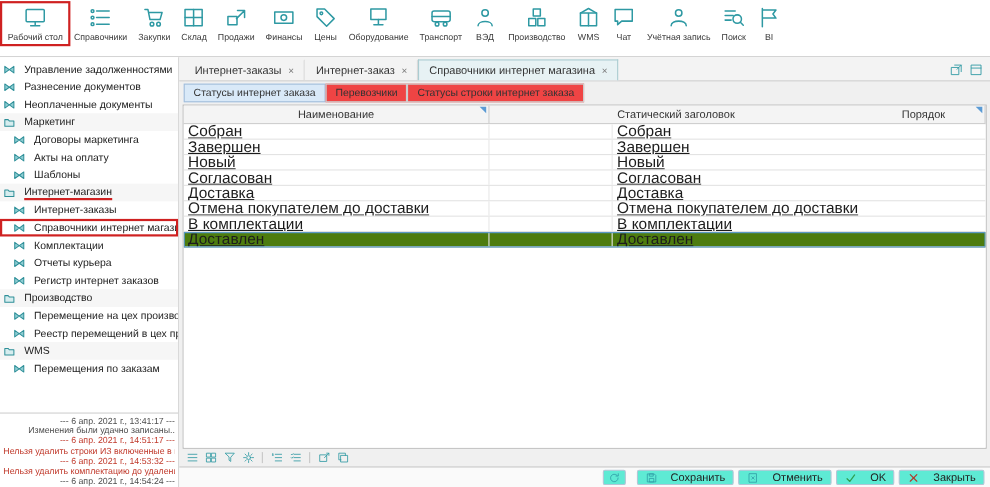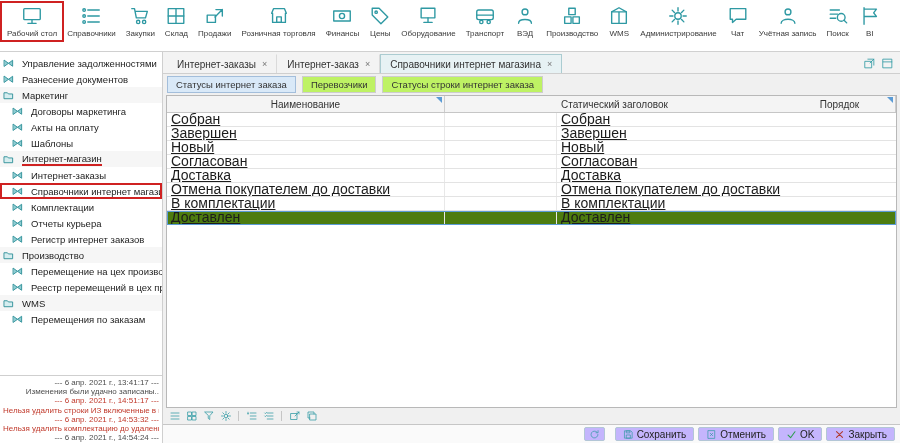--- a/index.html
+++ b/index.html
@@ -32,22 +32,22 @@
   
   .main{flex:1;min-width:0;display:flex;flex-direction:column;background:#f0f0f0;}
   .tabbar{flex:0 0 22px;display:flex;align-items:stretch;background:#f3f3f3;border-bottom:1px solid #cfcfcf;padding:2px 4px 0 4px;}
   .tabs{display:flex;}
   .tab{display:flex;align-items:center;gap:6px;font-size:10px;color:#333;padding:0 9px;border:1px solid transparent;border-bottom:none;border-right:1px solid #dadada;}
   .tab.active{background:#e7f2f4;border:1px solid #abccd1;border-bottom:none;}
   .tab .close{font-size:9px;color:#777;}
   .tabbar-icons{margin-left:auto;display:flex;align-items:center;gap:5px;padding:0 2px;}
   .tabbar-icons .wicon{width:13px;height:13px;}
 
-  .subtabbar{flex:0 0 20px;display:flex;align-items:center;gap:6px;padding:2px 4px;}
-  .subtab{font-size:9.5px;padding:2px 8px;background:#bef264;border:1px solid #cdcdcd;color:#333;}
+  .subtabbar{flex:0 0 20px;display:flex;align-items:center;gap:0;padding:2px 4px;}
+  .subtab{font-size:9.5px;padding:2px 8px;background:#ef4444;border:1px solid #cdcdcd;color:#333;}
   .subtab.active{background:#d9e9f8;border-color:#a3bedb;}
 
   
   .table-wrap{flex:1;margin:0 3px;background:#fff;border:1px solid #b8b8b8;display:flex;flex-direction:column;min-height:0;}
   .thead{flex:0 0 17px;display:flex;background:#f4f4f4;border-bottom:1px solid #c6c6c6;}
   .th{position:relative;display:flex;align-items:center;justify-content:center;font-size:10px;color:#333;border-right:1px solid #cdcdcd;}
   .th.c1{flex:0 0 278px;}
   .th.c2{flex:0 0 112px;}
   .th.c3{flex:1;border-right:none;}
   .th.sorted::after{content:"";position:absolute;top:1px;right:2px;border-left:6px solid transparent;border-top:6px solid #5b9bd5;}
@@ -60,21 +60,21 @@
   .trow.selected{background:#4d7c0f;outline:1px solid #5b9bd5;outline-offset:-1px;}
 
   
   .table-toolbar{flex:0 0 16px;display:flex;align-items:center;gap:4px;padding:1px 5px;}
   .tool-btn{width:13px;height:13px;display:inline-flex;align-items:center;justify-content:center;}
   .tool-btn span{width:12px;height:12px;display:block;}
   .vsep{width:1px;height:10px;background:#c6c6c6;margin:0 2px;}
 
   
   .footer{flex:0 0 18px;display:flex;align-items:center;justify-content:flex-end;gap:4px;padding:2px 5px;border-top:1px solid #c6c6c6;background:#fafafa;}
-  .btn{display:inline-flex;align-items:center;gap:3px;height:14px;padding:0 7px;font-size:10px;color:#222;background:#c4b5fd;border:1px solid #b3c6d6;border-radius:2px;font-family:inherit;}
+  .btn{display:inline-flex;align-items:center;gap:12px;height:14px;padding:0 7px;font-size:10px;color:#222;background:#5eead4;border:1px solid #b3c6d6;border-radius:2px;font-family:inherit;}
   .btn.icon-only{padding:0 4px;margin-right:6px;}
   .bicon{width:11px;height:11px;display:inline-block;}
 
   .ticon svg,.sicon svg,.wicon svg,.bicon svg,.tool-btn span svg{width:100%;height:100%;display:block;}
 </style>
 </head>
 <body>
 
 <div class="app">
   <div class="toolbar">
@@ -135,31 +135,20 @@
               <path d="M13 5h7v7M20 5l-8 8"></path>
             </g>
           </svg>
         </span>
     <span class="tlabel">Продажи</span>
   </div>
       <div class="toolbar-item">
     <span class="ticon">
           <svg viewBox="0 0 24 24" xmlns="http://www.w3.org/2000/svg">
             <g fill="none" stroke="#2e99a3" stroke-width="1.5" stroke-linecap="round" stroke-linejoin="round">
-              <path d="M4 9l2-5h12l2 5M5 9v10h14V9"></path>
-              <rect x="9.5" y="13" width="5" height="6"></rect>
-            </g>
-          </svg>
-        </span>
-    <span class="tlabel">Розничная торговля</span>
-  </div>
-      <div class="toolbar-item">
-    <span class="ticon">
-          <svg viewBox="0 0 24 24" xmlns="http://www.w3.org/2000/svg">
-            <g fill="none" stroke="#2e99a3" stroke-width="1.5" stroke-linecap="round" stroke-linejoin="round">
               <rect x="3" y="6.5" width="18" height="11"></rect>
               <circle cx="12" cy="12" r="2.8"></circle>
             </g>
           </svg>
         </span>
     <span class="tlabel">Финансы</span>
   </div>
       <div class="toolbar-item">
     <span class="ticon">
           <svg viewBox="0 0 24 24" xmlns="http://www.w3.org/2000/svg">
@@ -226,31 +215,20 @@
               <path d="M4 7.5h16M12 7.5V20"></path>
             </g>
           </svg>
         </span>
     <span class="tlabel">WMS</span>
   </div>
       <div class="toolbar-item">
     <span class="ticon">
           <svg viewBox="0 0 24 24" xmlns="http://www.w3.org/2000/svg">
             <g fill="none" stroke="#2e99a3" stroke-width="1.5" stroke-linecap="round" stroke-linejoin="round">
-              <circle cx="12" cy="12" r="3.5"></circle>
-              <path d="M12 3v3.5M12 17.5V21M3 12h3.5M17.5 12H21M5.6 5.6l2.5 2.5M15.9 15.9l2.5 2.5M18.4 5.6l-2.5 2.5M8.1 15.9l-2.5 2.5"></path>
-            </g>
-          </svg>
-        </span>
-    <span class="tlabel">Администрирование</span>
-  </div>
-      <div class="toolbar-item">
-    <span class="ticon">
-          <svg viewBox="0 0 24 24" xmlns="http://www.w3.org/2000/svg">
-            <g fill="none" stroke="#2e99a3" stroke-width="1.5" stroke-linecap="round" stroke-linejoin="round">
               <path d="M3.5 4h17v11.5H10l-4 3.5v-3.5H3.5z"></path>
             </g>
           </svg>
         </span>
     <span class="tlabel">Чат</span>
   </div>
       <div class="toolbar-item">
     <span class="ticon">
           <svg viewBox="0 0 24 24" xmlns="http://www.w3.org/2000/svg">
             <g fill="none" stroke="#2e99a3" stroke-width="1.5" stroke-linecap="round" stroke-linejoin="round">
@@ -300,20 +278,30 @@
   </div>
           <div class="nav-item">
     <span class="sicon">
               <svg viewBox="0 0 12 12" xmlns="http://www.w3.org/2000/svg">
                 <g fill="none" stroke="#2e99a3" stroke-width="1.5" stroke-linecap="round" stroke-linejoin="round">
                   <path d="M1.5 2.5L6 5.8 10.5 2.5V9L6 5.8 1.5 9z" fill="#8ecdd3" stroke="#2e8f98" stroke-width="1"></path>
                 </g>
               </svg>
             </span>
     <span class="nlabel">Разнесение документов</span>
+  </div>
+          <div class="nav-item">
+    <span class="sicon">
+              <svg viewBox="0 0 12 12" xmlns="http://www.w3.org/2000/svg">
+                <g fill="none" stroke="#2e99a3" stroke-width="1.5" stroke-linecap="round" stroke-linejoin="round">
+                  <path d="M1.5 2.5L6 5.8 10.5 2.5V9L6 5.8 1.5 9z" fill="#8ecdd3" stroke="#2e8f98" stroke-width="1"></path>
+                </g>
+              </svg>
+            </span>
+    <span class="nlabel">Неоплаченные документы</span>
   </div>
           <div class="nav-item folder">
     <span class="sicon">
               <svg viewBox="0 0 12 12" xmlns="http://www.w3.org/2000/svg">
                 <g fill="none" stroke="#2e99a3" stroke-width="1.5" stroke-linecap="round" stroke-linejoin="round">
                   <path d="M1.5 3h3.3l1.1 1.3h4.6V9.5H1.5z" fill="#d6edef" stroke="#2e8f98" stroke-width="1"></path>
                 </g>
               </svg>
             </span>
     <span class="nlabel">Маркетинг</span>

